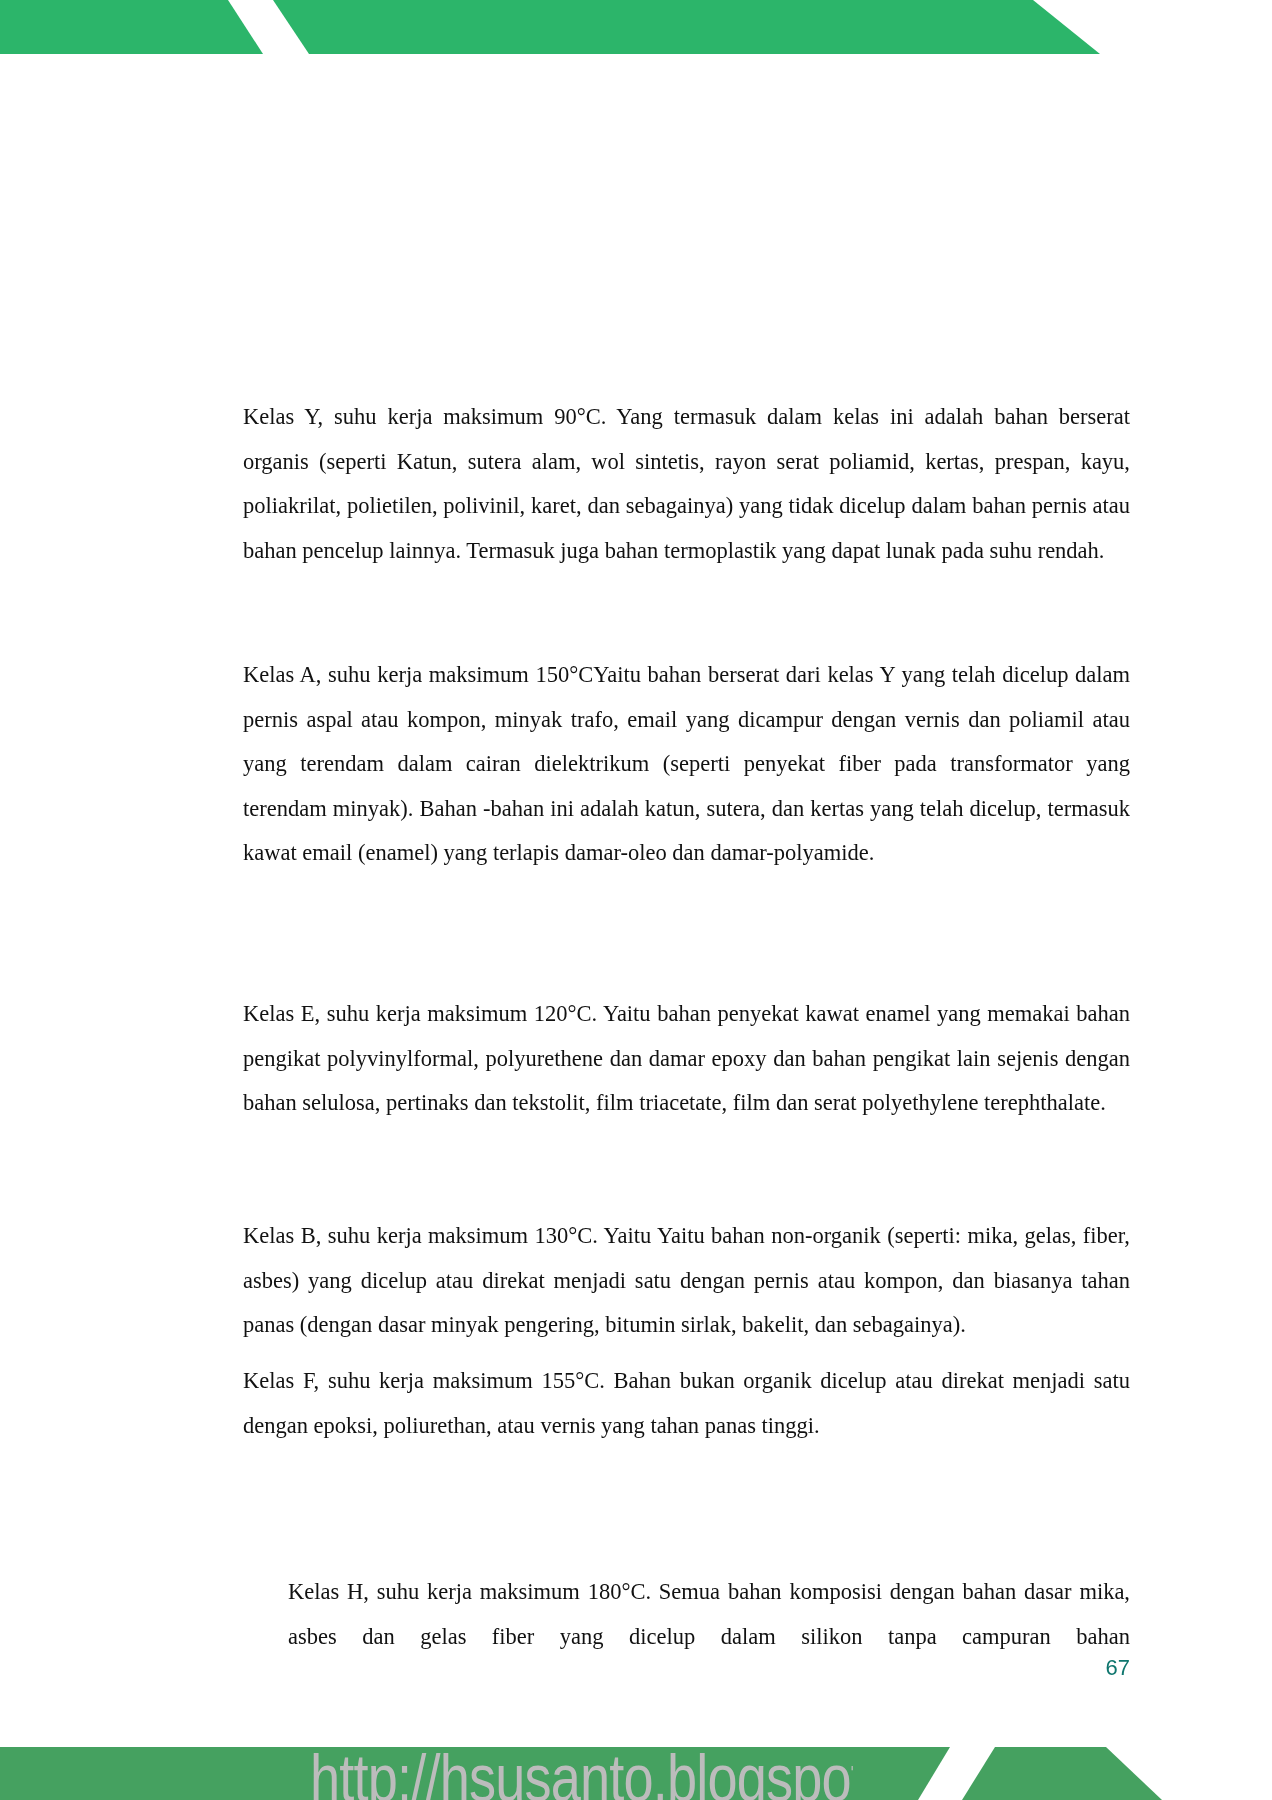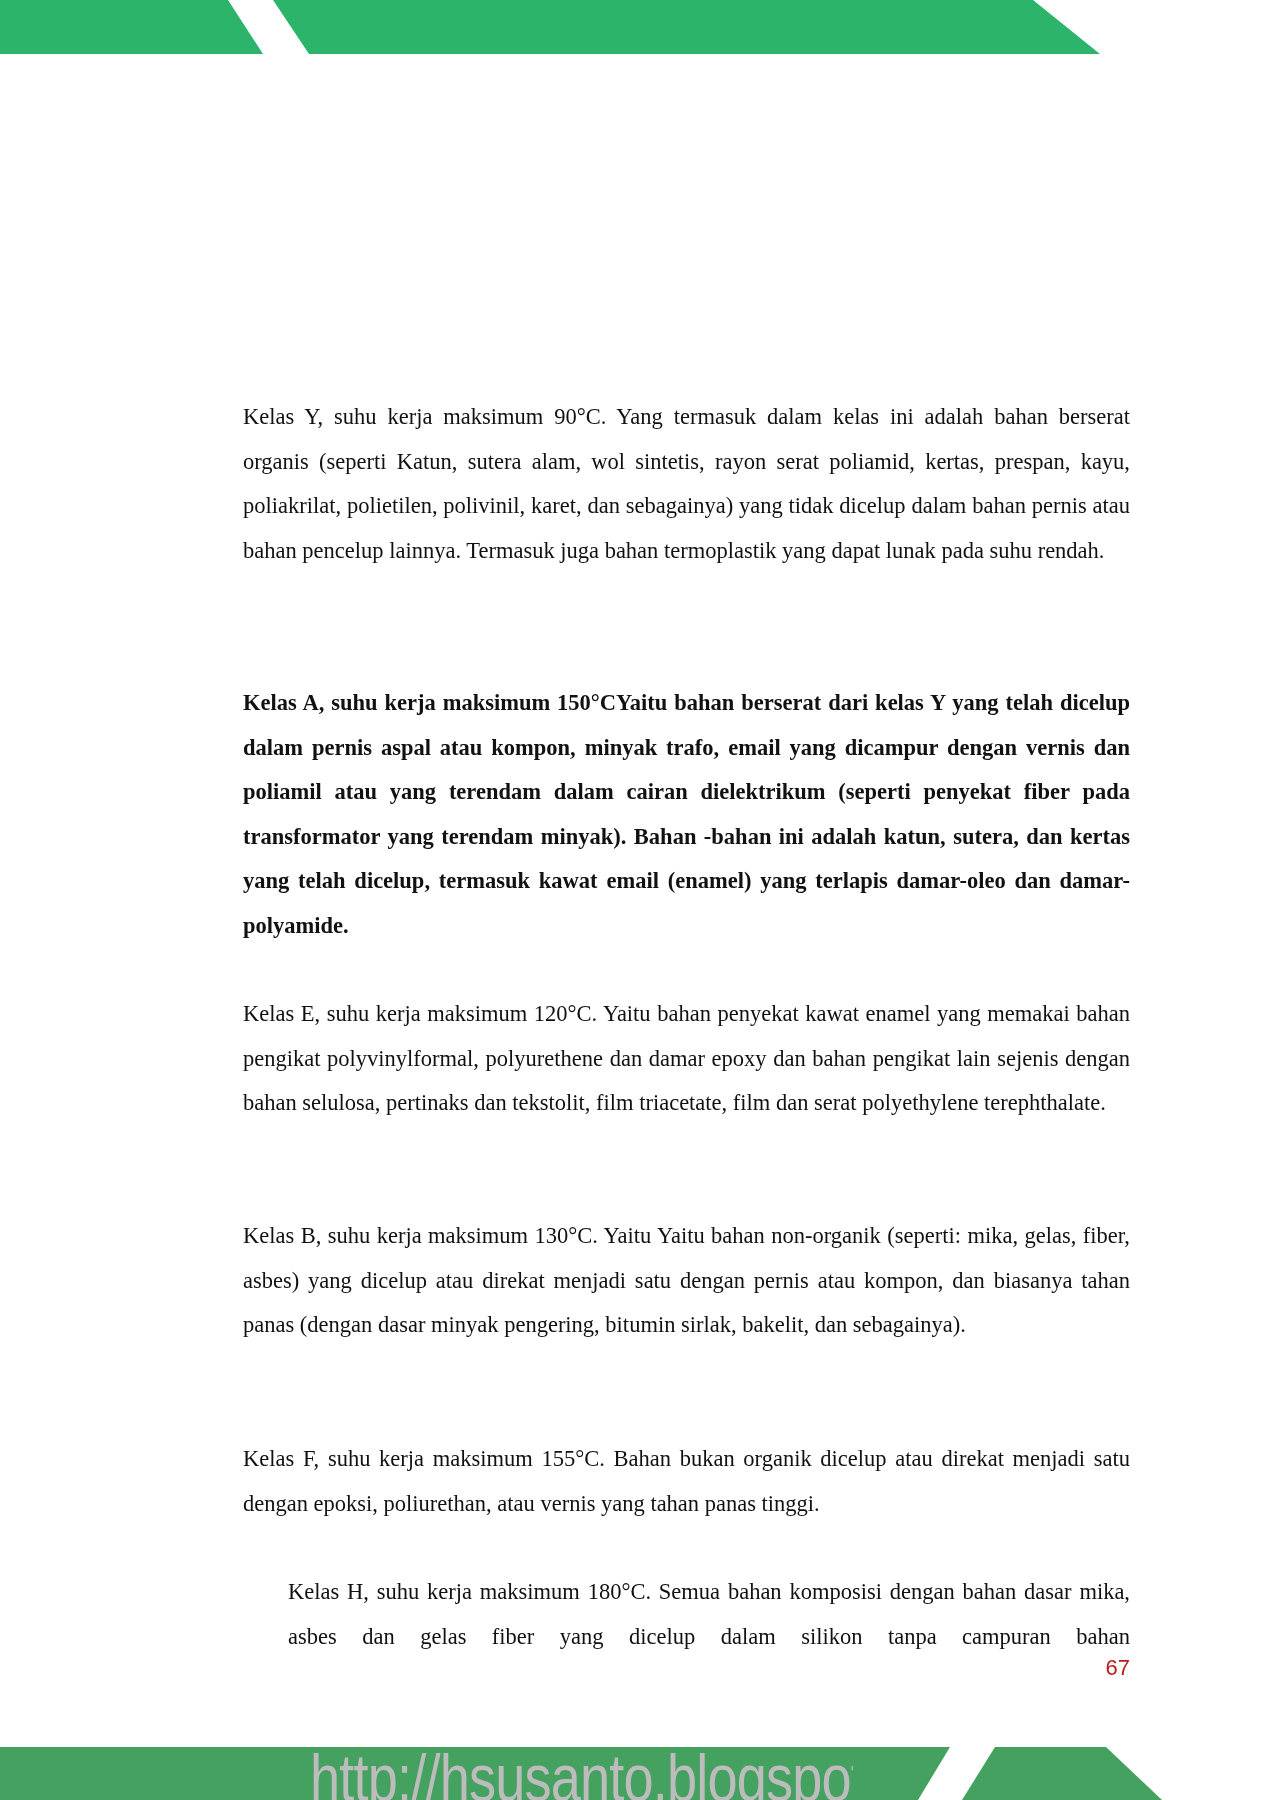--- a/index.html
+++ b/index.html
@@ -10,21 +10,21 @@
   .text-col {
     position:absolute; left:243px; width:887px;
     font-family:"Liberation Serif", "DejaVu Serif", serif;
     font-size:22.5px; color:#111; line-height:44.6px;
   }
   .heading { font-weight:bold; }
   .para { text-align:justify; margin:0; }
   .indent { text-indent:60px; }
   #page-number {
     position:absolute; left:1090px; top:1655px; width:40px; text-align:right;
-    font-family:"Liberation Sans", "DejaVu Sans", sans-serif; font-size:22px; color:#b91c1c;
+    font-family:"Liberation Sans", "DejaVu Sans", sans-serif; font-size:22px; color:#0f766e;
   }
   #watermark {
     position:absolute; left:310px; top:1738px; width:662px; height:62px; overflow:hidden;
     font-family:"Liberation Sans", "DejaVu Sans", sans-serif; font-size:66px; line-height:80px;
     color:#bcbcbc; letter-spacing:-1px; white-space:nowrap;
     transform:scaleX(0.82); transform-origin:left top;
   }
 </style>
 </head>
 <body>
@@ -33,30 +33,30 @@
   <polygon points="0,0 228,0 263,54 0,54" fill="#2cb56a"></polygon>
   <polygon points="273,0 1033,0 1100,54 309,54" fill="#2cb56a"></polygon>
 </svg>
 
 <div class="text-col" style="top:236px;">
 </div>
 
 <div class="text-col" style="top:395px;">
   <p class="para">Kelas Y, suhu kerja maksimum 90°C. Yang termasuk dalam kelas ini adalah bahan berserat organis (seperti Katun, sutera alam, wol sintetis, rayon serat poliamid, kertas, prespan, kayu, poliakrilat, polietilen, polivinil, karet, dan sebagainya) yang tidak dicelup dalam bahan pernis atau bahan pencelup lainnya. Termasuk juga bahan termoplastik yang dapat lunak pada suhu rendah.</p>
 </div>
-<div class="text-col" style="top:681px;font-weight:bold;">
+<div class="text-col" style="top:653px;">
   <p class="para">Kelas A, suhu kerja maksimum 150°CYaitu bahan berserat dari kelas Y yang telah dicelup dalam pernis aspal atau kompon, minyak trafo, email yang dicampur dengan vernis dan poliamil atau yang terendam dalam cairan dielektrikum (seperti penyekat fiber pada transformator yang terendam minyak). Bahan -bahan ini adalah katun, sutera, dan kertas yang telah dicelup, termasuk kawat email (enamel) yang terlapis damar-oleo dan damar-polyamide.</p>
 </div>
 <div class="text-col" style="top:992px;">
   <p class="para">Kelas E, suhu kerja maksimum 120°C. Yaitu bahan penyekat kawat enamel yang memakai bahan pengikat polyvinylformal, polyurethene dan damar epoxy dan bahan pengikat lain sejenis dengan bahan selulosa, pertinaks dan tekstolit, film triacetate, film dan serat polyethylene terephthalate.</p>
 </div>
 <div class="text-col" style="top:1214px;">
   <p class="para">Kelas B, suhu kerja maksimum 130°C. Yaitu Yaitu bahan non-organik (seperti: mika, gelas, fiber, asbes) yang dicelup atau direkat menjadi satu dengan pernis atau kompon, dan biasanya tahan panas (dengan dasar minyak pengering, bitumin sirlak, bakelit, dan sebagainya).</p>
 </div>
-<div class="text-col" style="top:1437px;">
+<div class="text-col" style="top:1359px;">
   <p class="para">Kelas F, suhu kerja maksimum 155°C. Bahan bukan organik dicelup atau direkat menjadi satu dengan epoksi, poliurethan, atau vernis yang tahan panas tinggi.</p>
 </div>
 <div class="text-col" style="top:1570px;">
   <p class="para" style="text-align-last:justify;margin-left:45px;">Kelas H, suhu kerja maksimum 180°C. Semua bahan komposisi dengan bahan dasar mika, asbes dan gelas fiber yang dicelup dalam silikon tanpa campuran bahan</p>
 </div>
 
 <div id="page-number">67</div>
 
 <svg id="bottom-bar" class="bar" viewBox="0 0 1272 53" width="1272" height="53">
   <polygon points="0,0 950,0 918,53 0,53" fill="#45a160"></polygon>

